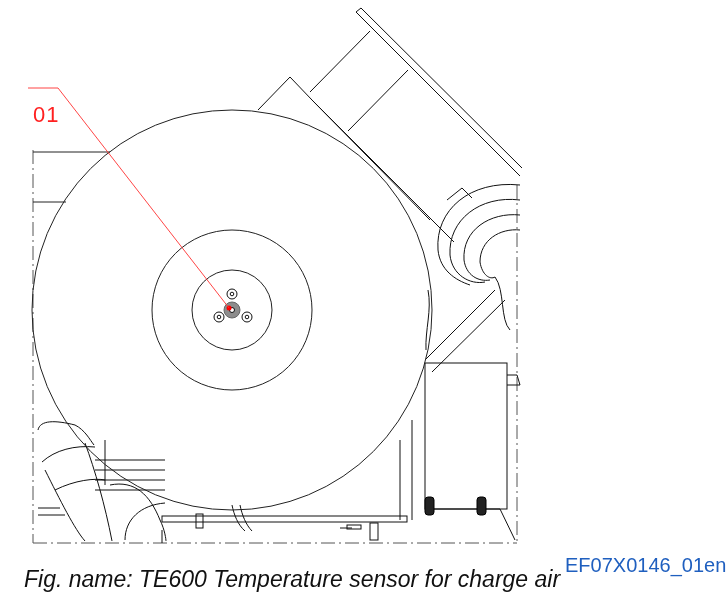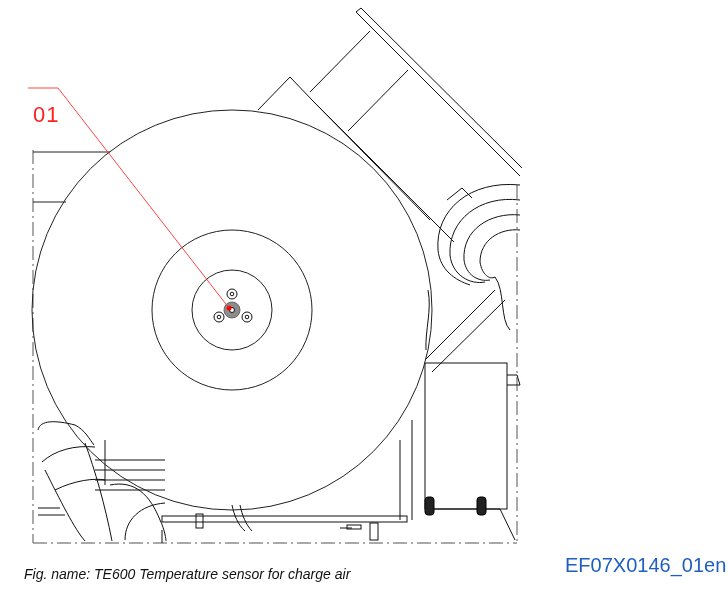--- a/index.html
+++ b/index.html
@@ -1,19 +1,19 @@
 <!DOCTYPE html>
 <html><head>
 <meta charset="utf-8">
 <style>
   html, body { margin: 0; padding: 0; background: #ffffff; }
   body { width: 728px; height: 600px; position: relative; overflow: hidden; font-family: "Liberation Sans", sans-serif; }
   #drawing { position: absolute; left: 0; top: 0; width: 728px; height: 600px; }
   .callout-label { position: absolute; left: 33px; top: 58px; font-size: 22px; color: #ff2020; letter-spacing: 1px; margin-top: 44px; }
-  .fig-caption { position: absolute; left: 24px; top: 566px; font-size: 14px; font-style: italic; color: #111111; }
+  .fig-caption { position: absolute; left: 24px; top: 566px; font-size: 23px; font-style: italic; color: #111111; }
   .fig-code { position: absolute; left: 565px; top: 554px; font-size: 20px; color: #1f5fbf; }
 </style>
 </head>
 <body>
 
 <svg id="drawing" viewBox="0 0 728 600" xmlns="http://www.w3.org/2000/svg" fill="none" stroke="#000" stroke-width="1">
 
   <g stroke="#555" stroke-dasharray="14,4,2,4">
     <line x1="33" y1="150" x2="33" y2="543"></line>
     <line x1="33" y1="543" x2="517" y2="543"></line>

